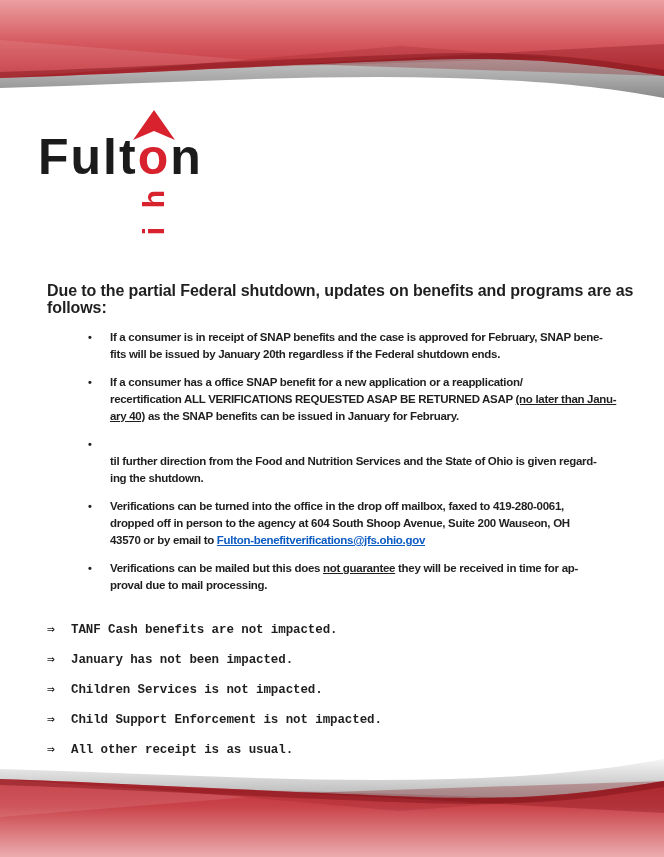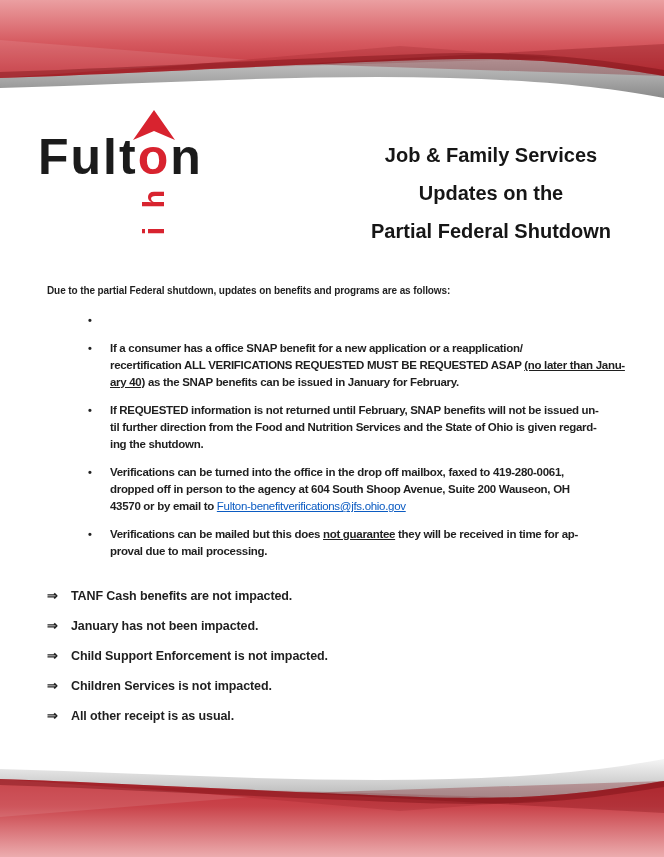--- a/index.html
+++ b/index.html
@@ -13,21 +13,21 @@
     width:664px;height:857px;
     background:#ffffff;
     overflow:hidden;
     font-family:"Liberation Sans",sans-serif;
     color:var(--text);
   }
   .header-wave{position:absolute;top:0;left:0;display:block;}
   .footer-wave{position:absolute;bottom:0;left:0;display:block;}
 
   
-  .top-row{position:absolute;top:108px;left:0;right:0;display:flex;align-items:center;}
+  .top-row{position:absolute;top:108px;left:0;right:0;display:flex;}
   .logo{position:relative;width:300px;height:152px;margin-left:38px;flex:none;}
   .logo-line{
     position:absolute;left:0;
     font-size:50px;font-weight:bold;letter-spacing:2px;
     color:#1b1b1b;white-space:nowrap;line-height:1;
   }
   .l1{top:24px;}
   .l2{top:86px;left:61px;}
   .o-red{color:var(--logo-red);}
   .o1{position:relative;display:inline-block;}
@@ -46,36 +46,36 @@
   .title{
     flex:1;padding-top:18px;padding-right:20px;
     text-align:center;font-weight:bold;font-size:20px;line-height:38px;
     color:#161616;
   }
 
   
   .content{position:absolute;top:272px;left:47px;right:26px;}
   .intro{
     margin:10px 0 13px 0;
-    font-weight:bold;font-size:10px;letter-spacing:-0.1px;line-height:17px;
+    font-weight:bold;font-size:16px;letter-spacing:-0.1px;line-height:17px;
   }
   .section-head{font-weight:bold;font-size:12.5px;line-height:17px;}
   .abul{display:inline-block;width:24px;font-size:13px;}
 
   ul.bullets{list-style:none;margin:9px 0 0 0;padding:0;}
   ul.bullets li{
     display:flex;margin-bottom:11px;
     font-weight:bold;font-size:11.5px;line-height:17px;letter-spacing:-0.3px;
   }
   .dot{flex:none;width:22px;margin-left:41px;font-size:11px;}
   .btext{flex:1;}
   .u{text-decoration:underline;}
-  a.email{color:var(--link);text-decoration:underline;font-weight:normal;cursor:pointer;margin-top:16px;}
+  a.email{color:var(--link);text-decoration:underline;font-weight:bold;cursor:pointer;margin-top:16px;}
 
-  ul.status{list-style:none;margin:27px 0 0 0;padding:0;}
+  ul.status{list-style:none;margin:27px 0 0 0;padding:0;font-family:Liberation Mono, monospace;}
   ul.status li{
     font-weight:bold;font-size:12.5px;line-height:17px;margin-bottom:12px;
     letter-spacing:-0.1px;
   }
 </style>
 </head>
 <body>
 
 <div class="page">
 
@@ -101,59 +101,54 @@
   </svg>
 
   <div class="top-row">
 
     <div class="logo">
       <div class="logo-line l1"><span>Fult</span><span class="o1"><svg class="logo-arrow" viewBox="0 0 46 32">
               <polygon points="2,32 23,2 44,32 23,23"></polygon>
             </svg><span class="o-red">o</span><span class="v v-h">h</span><span class="v v-i">i</span></span><span>n</span></div>
     </div>
 
-    <div class="title">
-        <div>Job &amp; Family Services</div>
-        <div>Updates on the</div>
-        <div>Partial Federal Shutdown</div>
-      </div>
   </div>
 
   <div class="content">
     <p class="intro">Due to the partial Federal shutdown, updates on benefits and programs are as follows:</p>
 
 
     <ul class="bullets">
         <li>
           <span class="dot">•</span>
-          <div class="btext"><br></div>
+          <div class="btext"><span>If a consumer is in receipt of SNAP benefits and the case is approved for February, SNAP bene-</span><br><span>fits will be issued by January 20th regardless if the Federal shutdown ends.</span></div>
         </li>
         <li>
           <span class="dot">•</span>
-          <div class="btext"><span>If a consumer has a office SNAP benefit for a new application or a reapplication/</span><br><span>recertification ALL VERIFICATIONS REQUESTED MUST BE REQUESTED ASAP </span><span class="u">(no later than Janu-</span><br><span class="u">ary 40)</span><span> as the SNAP benefits can be issued in January for February.</span></div>
+          <div class="btext"><span>If a consumer has a office SNAP benefit for a new application or a reapplication/</span><br><span>recertification ALL VERIFICATIONS REQUESTED ASAP BE RETURNED ASAP </span><span class="u">(no later than Janu-</span><br><span class="u">ary 40)</span><span> as the SNAP benefits can be issued in January for February.</span></div>
         </li>
         <li>
           <span class="dot">•</span>
-          <div class="btext"><span>If REQUESTED information is not returned until February, SNAP benefits will not be issued un-</span><br><span>til further direction from the Food and Nutrition Services and the State of Ohio is given regard-</span><br><span>ing the shutdown.</span></div>
+          <div class="btext"><br><span>til further direction from the Food and Nutrition Services and the State of Ohio is given regard-</span><br><span>ing the shutdown.</span></div>
         </li>
         <li>
           <span class="dot">•</span>
           <div class="btext"><span>Verifications can be turned into the office in the drop off mailbox, faxed to 419-280-0061,</span><br><span>dropped off in person to the agency at 604 South Shoop Avenue, Suite 200 Wauseon, OH</span><br><span>43570 or by email to </span><a class="email" href="#">Fulton-benefitverifications@jfs.ohio.gov</a></div>
         </li>
         <li>
           <span class="dot">•</span>
           <div class="btext"><span>Verifications can be mailed but this does </span><span class="u">not guarantee</span><span> they will be received in time for ap-</span><br><span>proval due to mail processing.</span></div>
         </li>
       </ul>
 
     <ul class="status">
         <li><span class="abul">⇒</span><span>TANF Cash benefits are not impacted.</span></li>
         <li><span class="abul">⇒</span><span>January has not been impacted.</span></li>
+        <li><span class="abul">⇒</span><span>Children Services is not impacted.</span></li>
         <li><span class="abul">⇒</span><span>Child Support Enforcement is not impacted.</span></li>
-        <li><span class="abul">⇒</span><span>Children Services is not impacted.</span></li>
         <li><span class="abul">⇒</span><span>All other receipt is as usual.</span></li>
       </ul>
   </div>
 
   <svg class="footer-wave" width="664" height="112" viewBox="0 0 664 112">
     <defs>
       <linearGradient id="fg" x1="0" y1="0" x2="0" y2="1">
         <stop offset="0" stop-color="#c23038"></stop>
         <stop offset="0.35" stop-color="#c9434a"></stop>
         <stop offset="1" stop-color="#ecacae"></stop>

